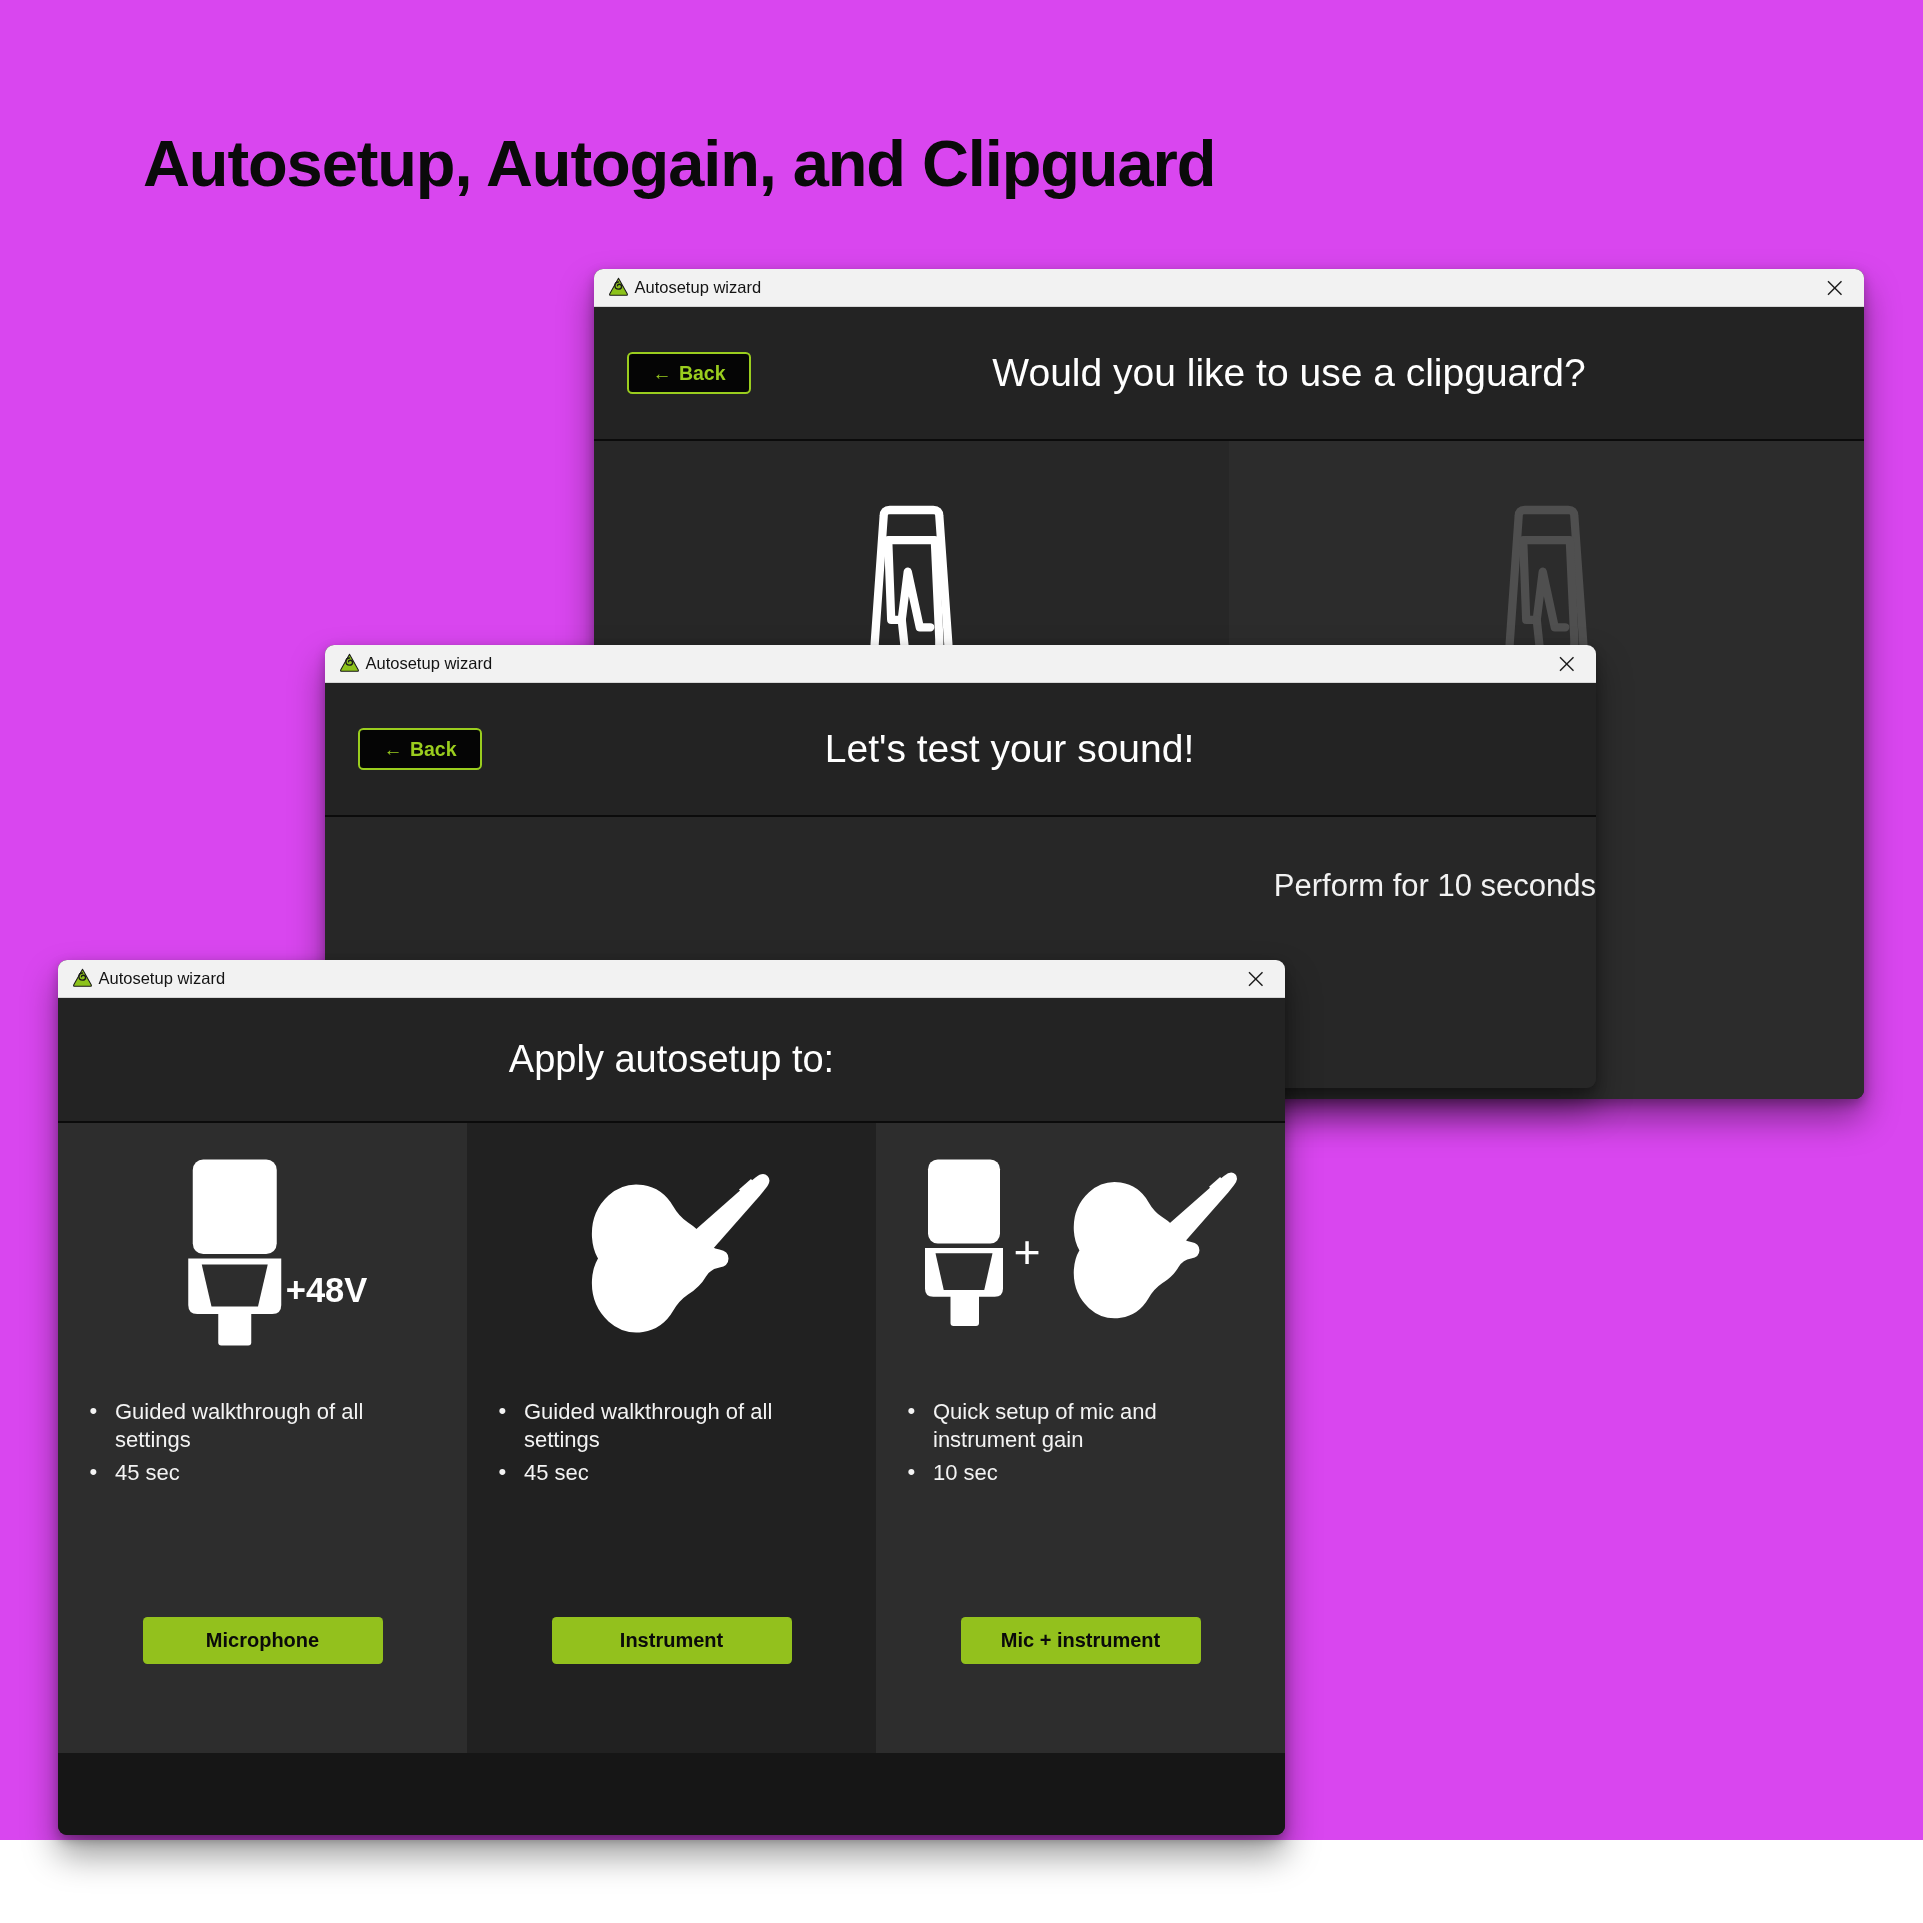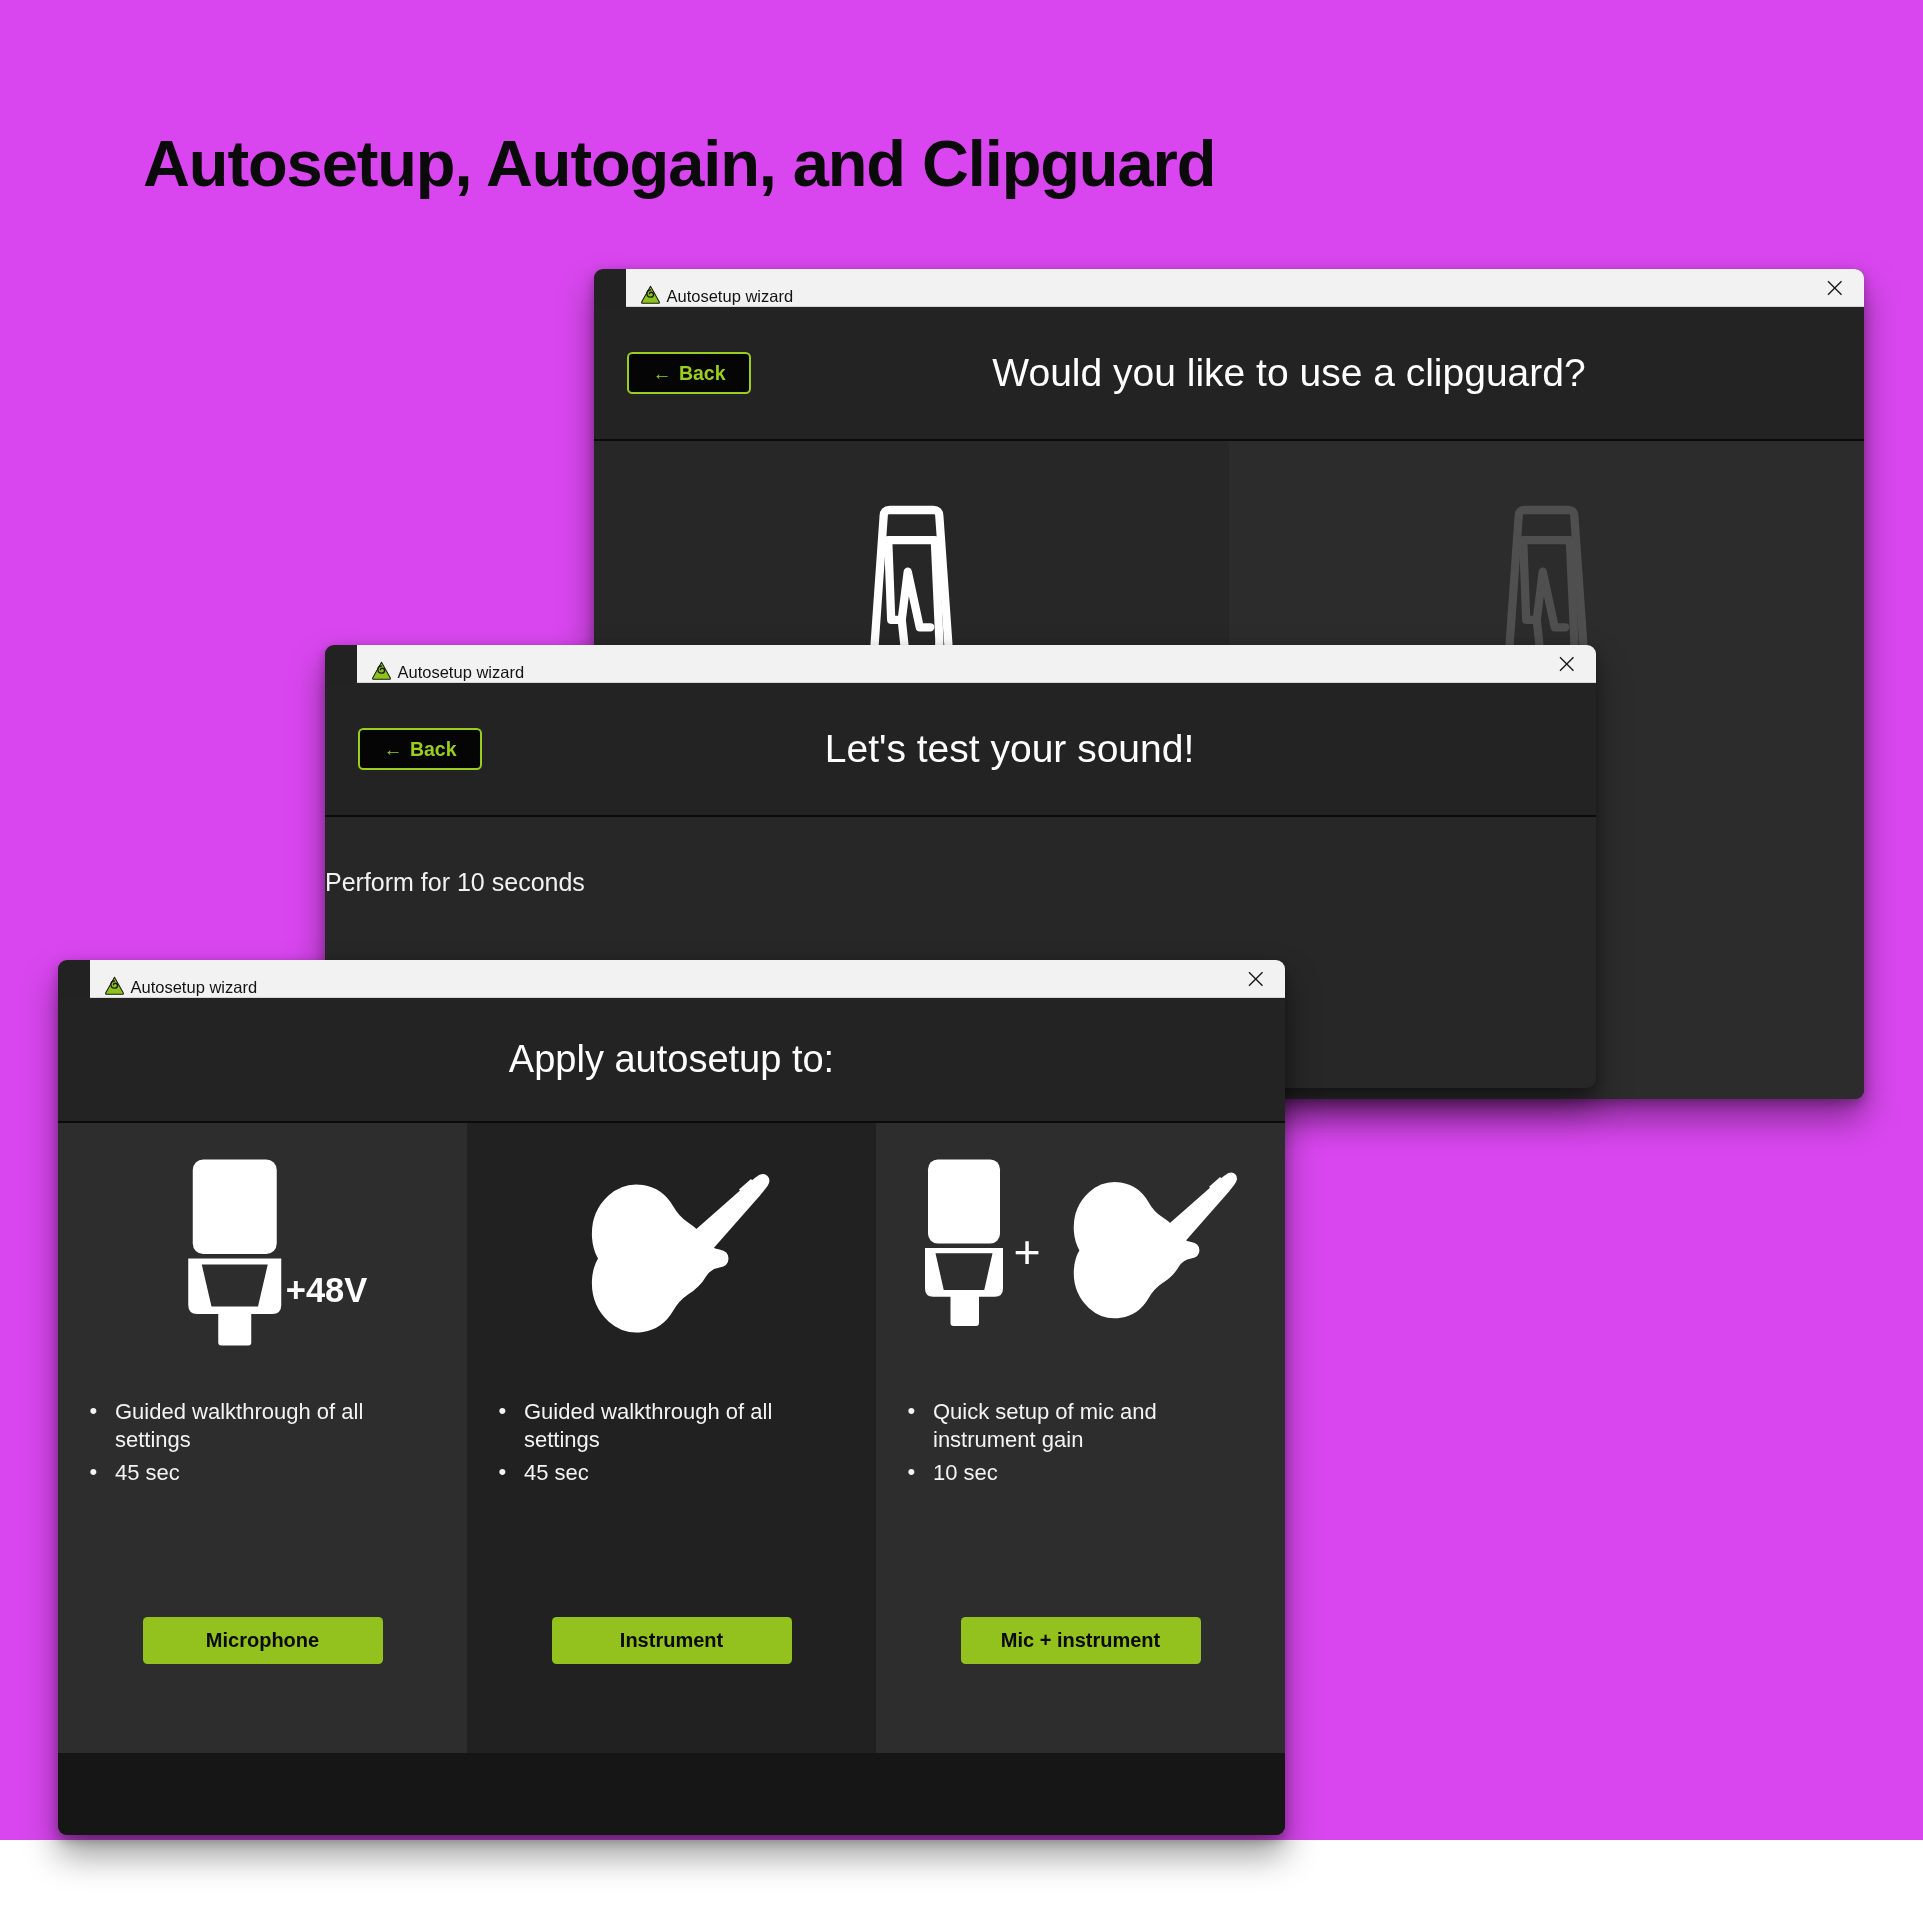--- a/index.html
+++ b/index.html
@@ -38,25 +38,24 @@
     border-radius: 9px;
     overflow: hidden;
     box-shadow: 0 19.5px 35px rgba(0,0,0,0.40), 0 4.5px 10.5px rgba(0,0,0,0.26);
     background: #222222;
   }
 
   .titlebar {
     height: 38px;
     background: #f2f2f2;
     display: flex;
-    align-items: flex-end;
+    align-items: center;
     padding: 0 0 0 13.5px;
     position: relative;
     border-bottom: 0.8px solid #d6d6d6;
-    margin-left: 32px;
   }
 
   .tb-logo {
     width: 21px;
     height: 21px;
     flex: 0 0 21px;
     margin-right: 6px;
     display: block;
   }
 
@@ -130,23 +129,23 @@
   .cg-pane.right { background: #2c2c2c; }
 
   
   #win-testsound { left: 325px; top: 645px; width: 1271px; height: 443px; }
   #win-testsound .wheader { height: 134px; }
   #win-testsound .back-btn { left: 33px; top: 50%; transform: translateY(-50%); width: 124px; height: 42px; }
   #win-testsound .wheading { padding-left: 98px; text-align: center; }
 
   .ts-body { background: #272727; height: calc(100% - 171px); padding-top: 51px; }
   .ts-sub {
-    text-align: left;
+    text-align: right;
     color: #f2f2f2;
-    font-size: 25px;
+    font-size: 31px;
     font-family: "Liberation Sans", sans-serif;
   }
 
   
   #win-autosetup { left: 58px; top: 960px; width: 1227px; height: 875px; }
   #win-autosetup .wheader { height: 125px; }
   #win-autosetup .wheading { font-size: 38px; }
 
   .as-cards { display: flex; height: 630px; }
   .as-card {

